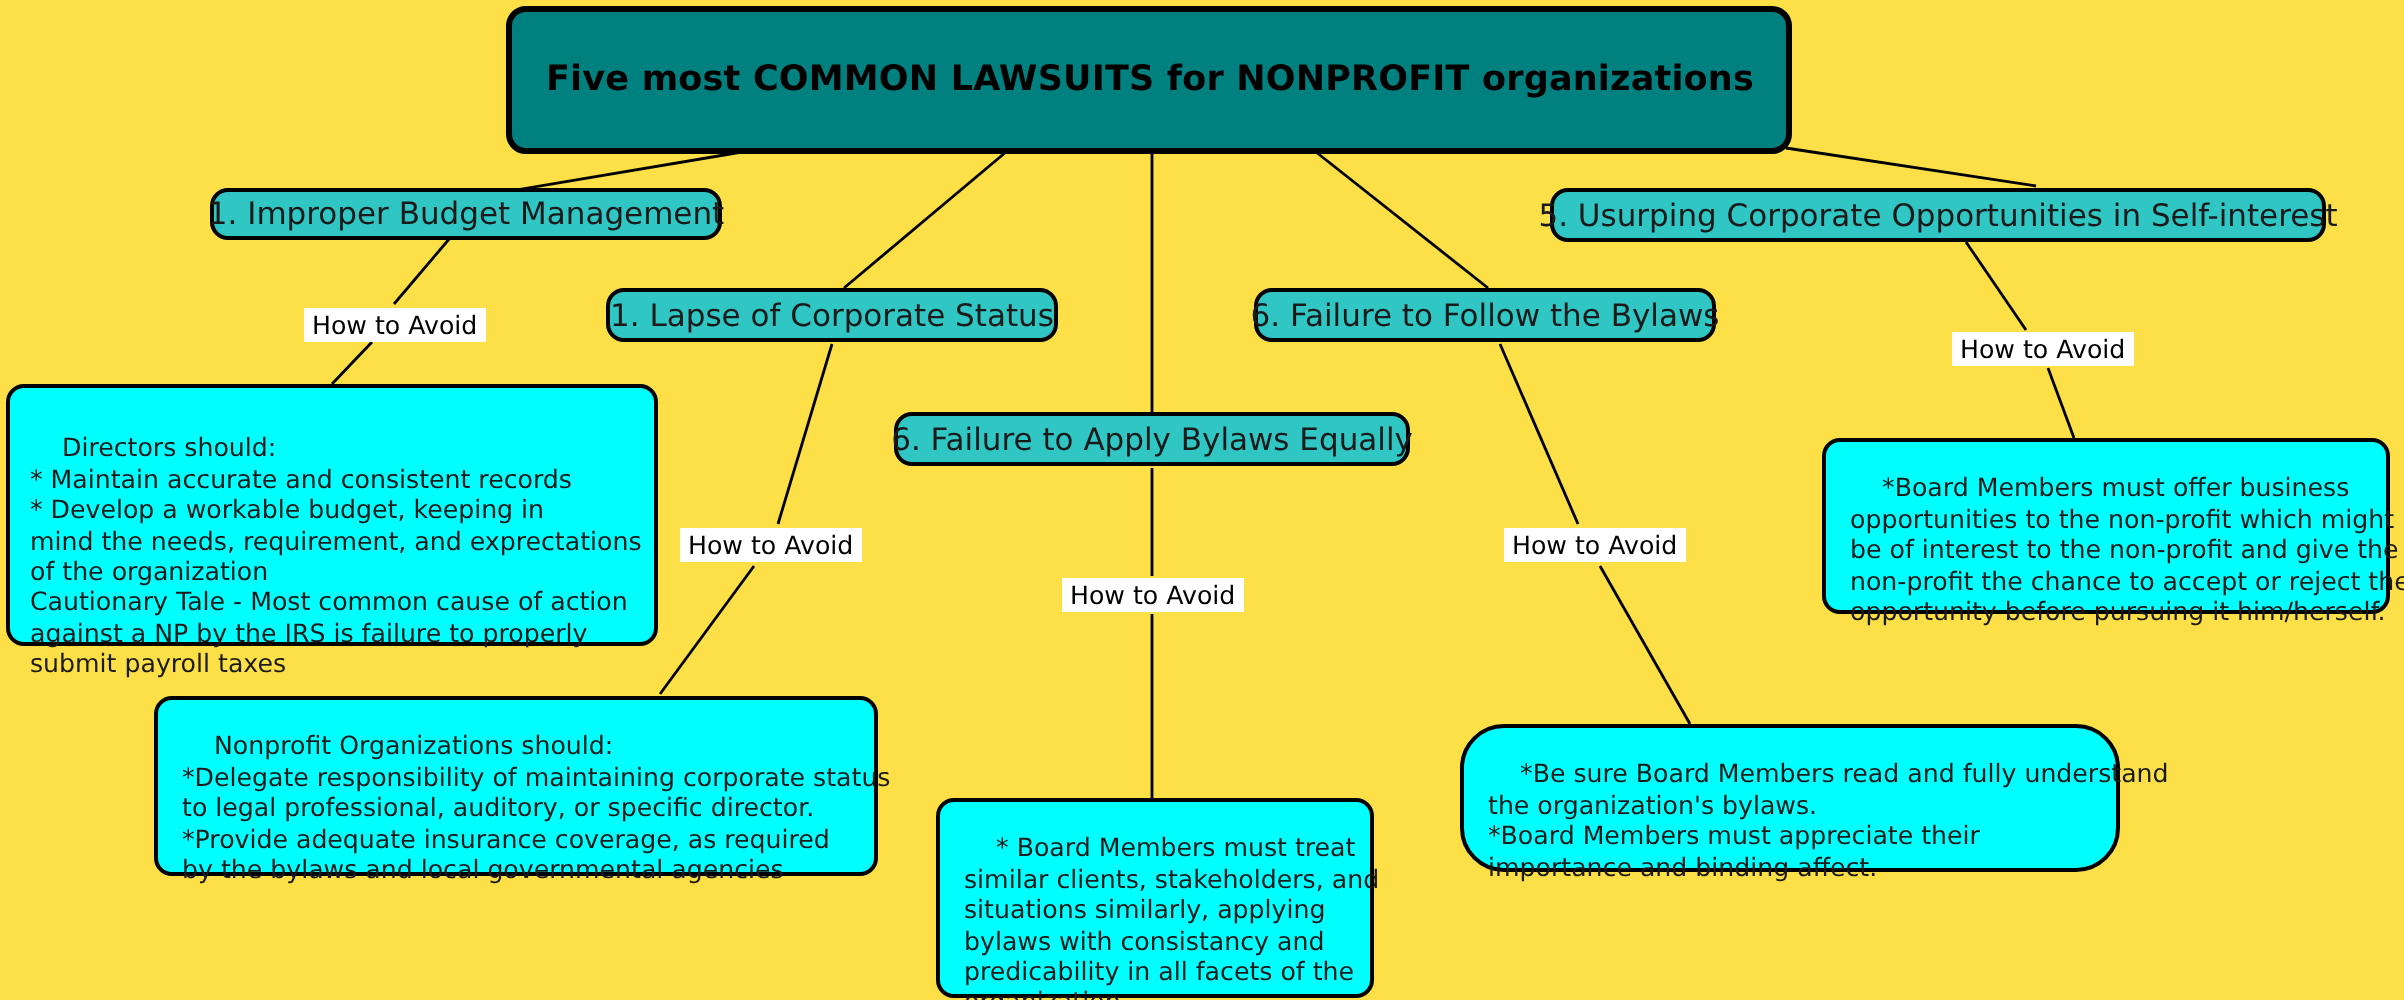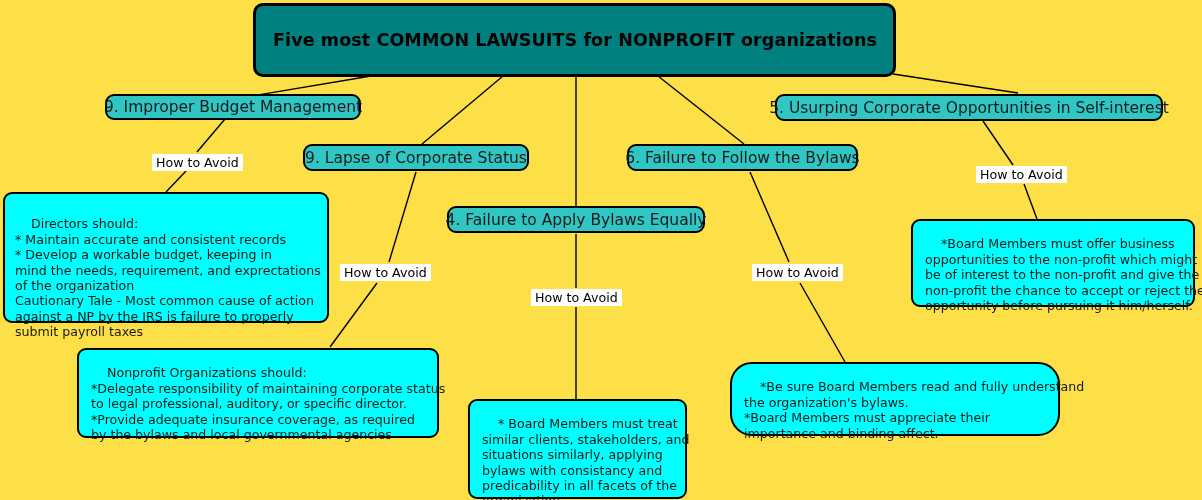--- a/index.html
+++ b/index.html
@@ -116,29 +116,29 @@
 
     <line x1="983" y1="121" x2="1013" y2="165"></line>
     <line x1="1024" y1="184" x2="1037" y2="219"></line>
   </svg>
 
   <div class="node root-node" style="left:253px; top:3px; width:643px; height:74px;">
     <span>Five most COMMON LAWSUITS for NONPROFIT organizations</span>
   </div>
 
   <div class="node cat-node" style="left:105px; top:94px; width:256px; height:26px;">
-    <span>9. Improper Budget Management</span>
+    <span>1. Improper Budget Management</span>
   </div>
 
   <div class="node cat-node" style="left:303px; top:144px; width:226px; height:27px;">
-    <span>9. Lapse of Corporate Status</span>
+    <span>1. Lapse of Corporate Status</span>
   </div>
 
   <div class="node cat-node" style="left:447px; top:206px; width:258px; height:27px;">
-    <span>4. Failure to Apply Bylaws Equally</span>
+    <span>6. Failure to Apply Bylaws Equally</span>
   </div>
 
   <div class="node cat-node" style="left:627px; top:144px; width:231px; height:27px;">
     <span>6. Failure to Follow the Bylaws</span>
   </div>
 
   <div class="node cat-node" style="left:775px; top:94px; width:388px; height:27px;align-items:center;">
     <span>5. Usurping Corporate Opportunities in Self-interest</span>
   </div>
 

